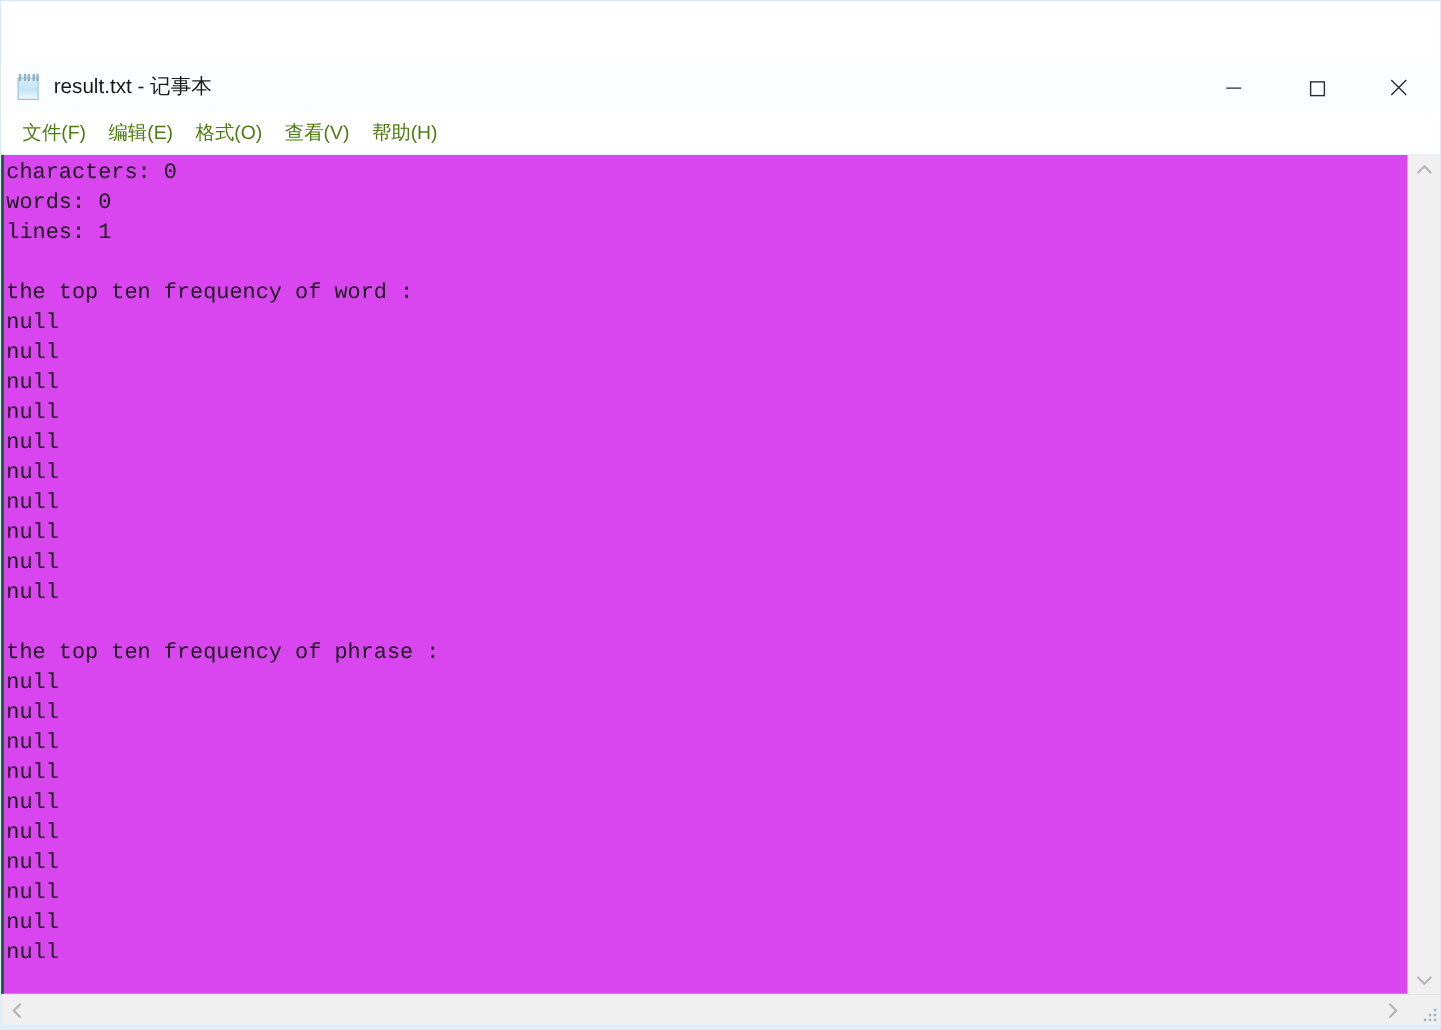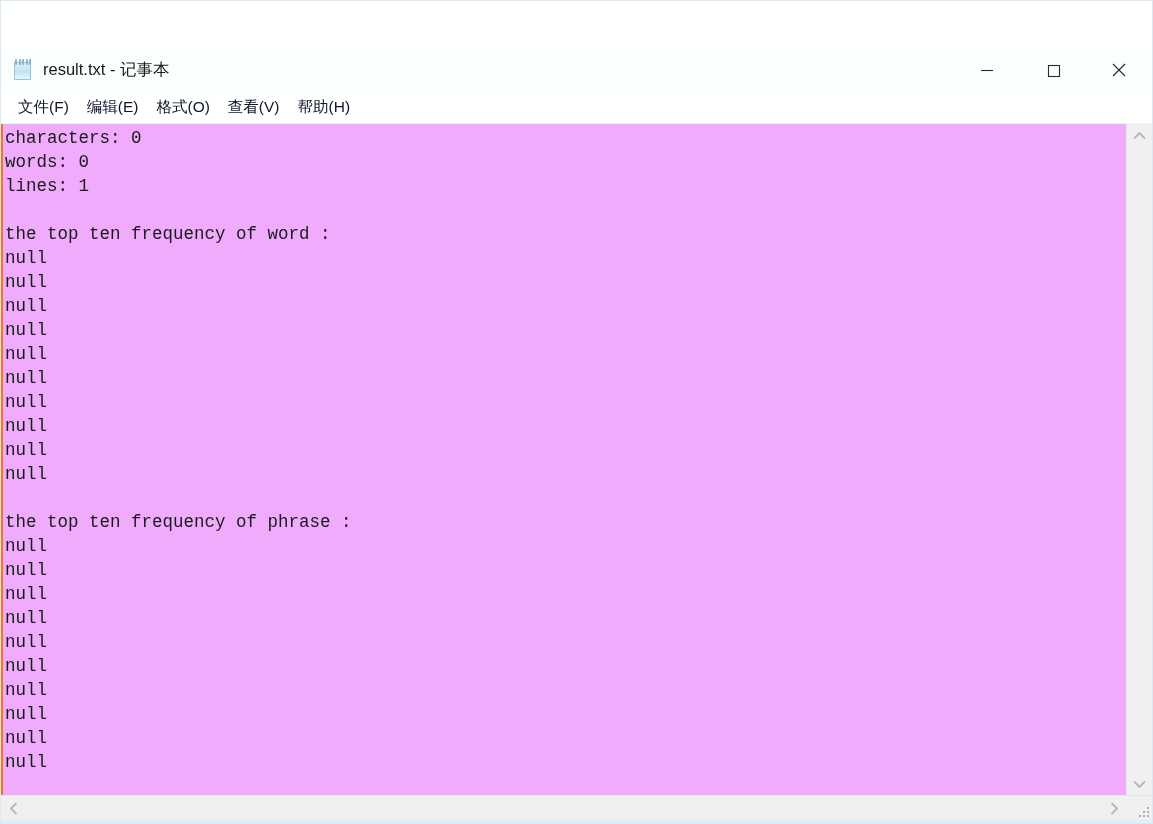--- a/index.html
+++ b/index.html
@@ -109,40 +109,40 @@
     height: 32px;
     min-height: 32px;
     background: #ffffff;
     display: flex;
     align-items: center;
     padding-left: 8px;
     gap: 0px;
   }
   .menu-item {
     font-size: 15.5px;
-    color: #0f172a;
+    color: #4d7c0f;
     padding: 3px 9px 4px 9px;
     white-space: nowrap;
     line-height: 1;
   }
 
   
   .edit-region {
     flex: 1 1 auto;
     display: flex;
     min-height: 0;
     position: relative;
     border-top: 1px solid #e7f2f9;
   }
   .text-wrap {
     flex: 1 1 auto;
     position: relative;
-    background: #f0abfc;
+    background: #d946ef;
     overflow: hidden;
-    border-left: 2px solid #f97316;
+    border-left: 2px solid #14532d;
     box-sizing: border-box;
   }
   .text-area {
     position: absolute;
     left: 0; top: 2px;
     right: 0; bottom: 0;
     padding: 0 0 0 2px;
     font-family: "Liberation Mono", "DejaVu Sans Mono", monospace;
     font-size: 17.5px;
     line-height: 24px;

